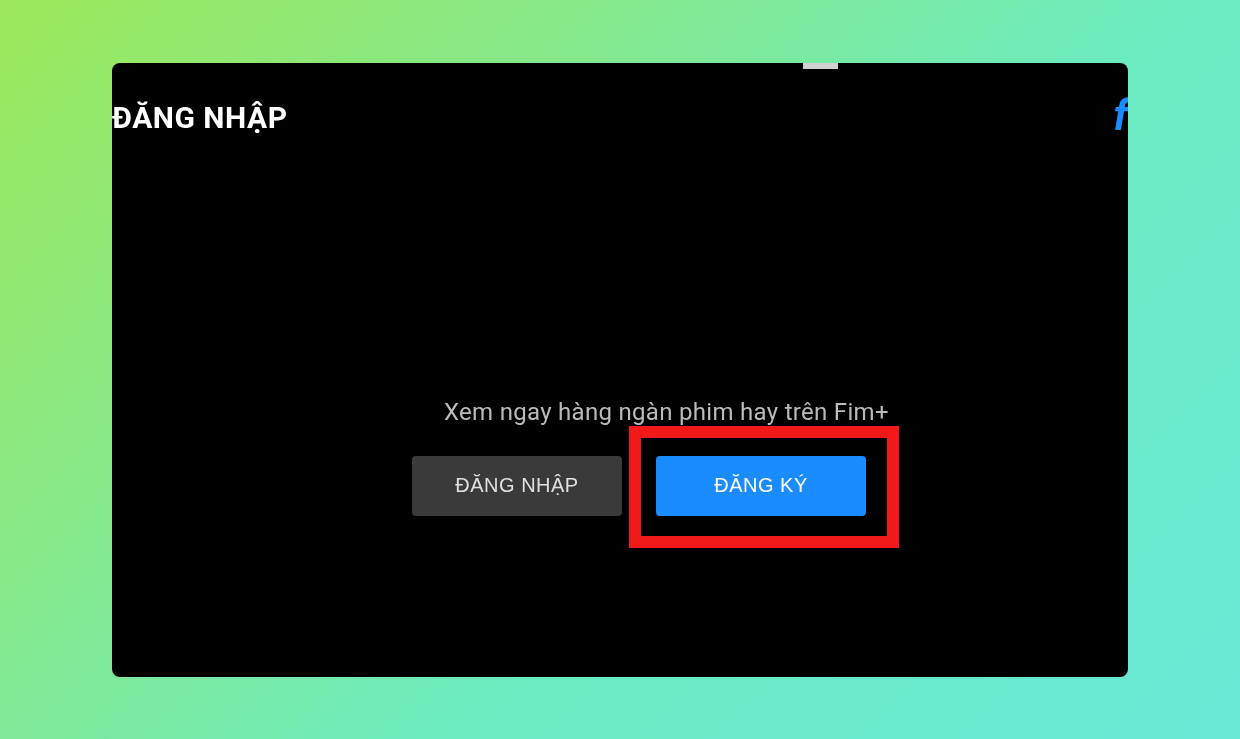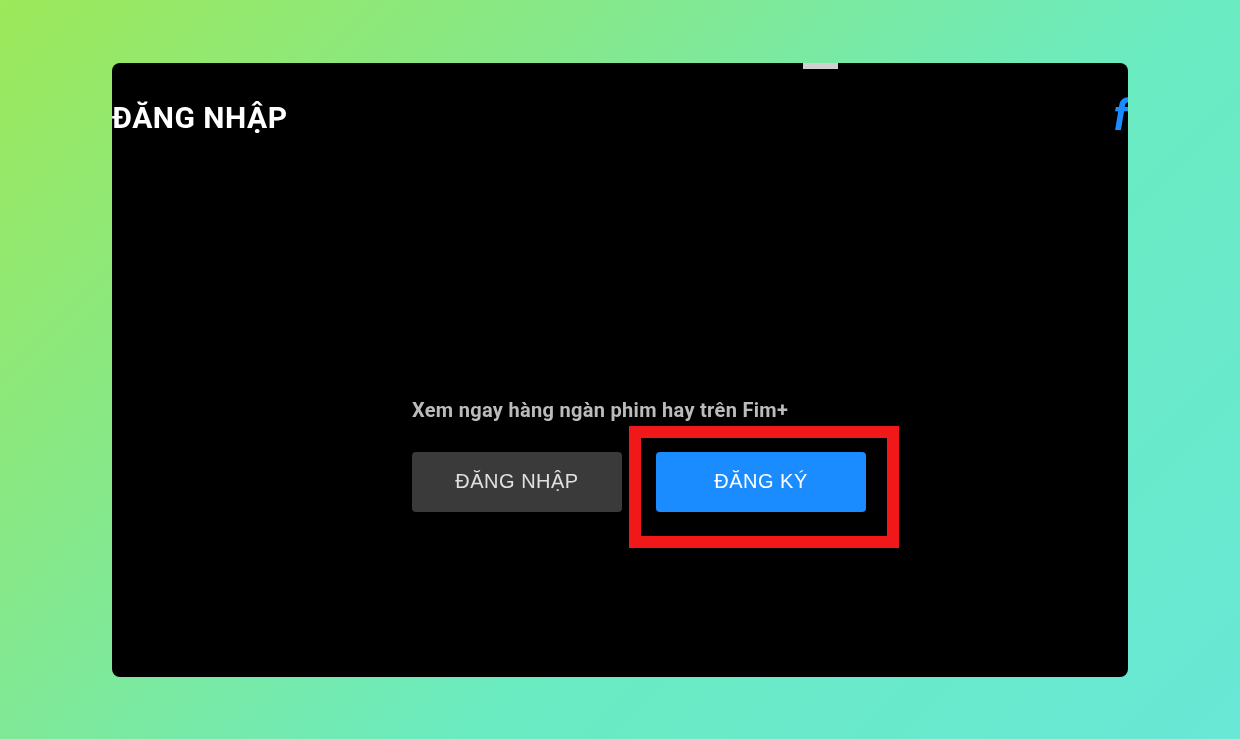--- a/index.html
+++ b/index.html
@@ -51,24 +51,25 @@
       background: #d0d0d0;
     }
     .content {
       position: absolute;
       top: 335px;
       left: 300px;
       width: 560px;
     }
     .tagline {
       color: #bbbbbb;
-      font-size: 20px;
-      font-weight: 700;
+      font-size: 24px;
+      font-weight: 400;
       margin-bottom: 30px;
       letter-spacing: 0.3px;
+      margin-left: 32px;
     }
     .button-row {
       display: flex;
       gap: 34px;
     }
     .btn {
       width: 210px;
       height: 60px;
       border: none;
       border-radius: 4px;

